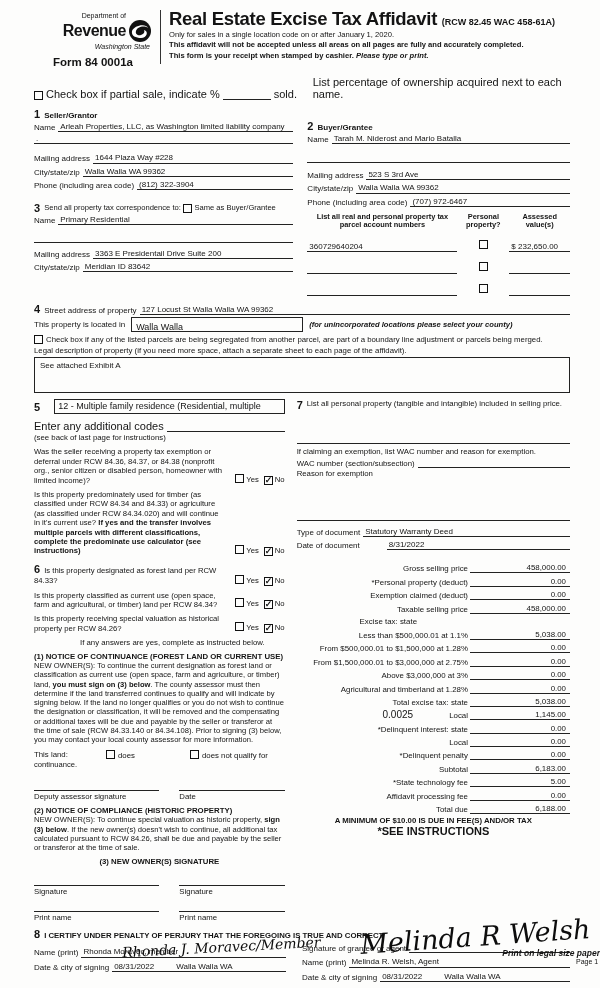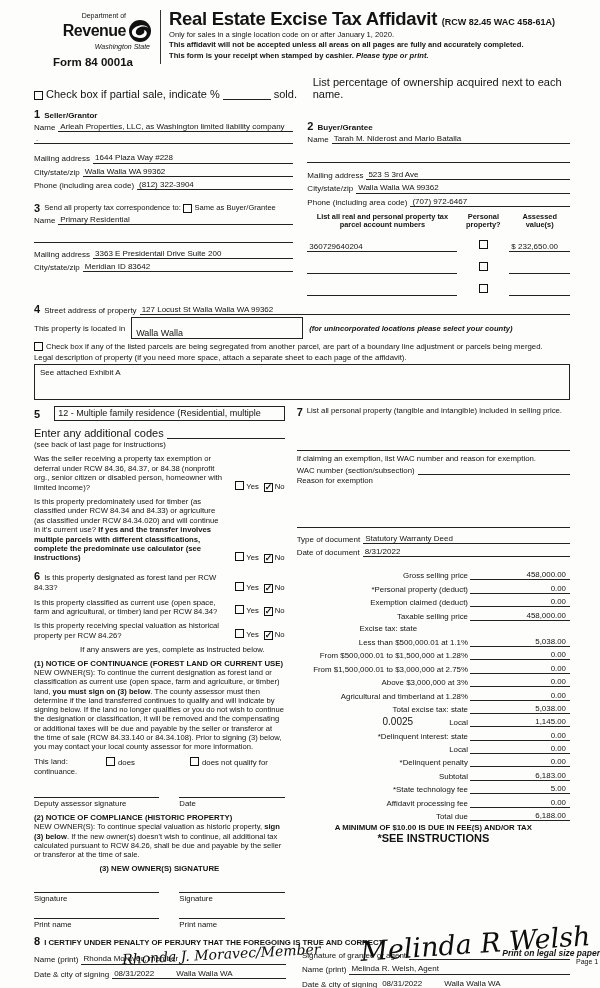--- a/index.html
+++ b/index.html
@@ -51,21 +51,21 @@
   .parcel-head { display:flex; font-size:7.4px; font-weight:bold; text-align:center; line-height:1.15; }
   .ph1 { width:150px; } .ph2 { width:52px; } .ph3 { flex:1; }
   .parcel-row { display:flex; align-items:flex-end; margin-top:4px; }
   .pr-num { width:150px; border-bottom:1px solid #222; font-size:8px; padding:0 2px; min-height:10px; }
   .pr-cb { width:52px; text-align:center; }
   .pr-val { flex:1; border-bottom:1px solid #222; font-size:8px; padding:0 2px; min-height:10px; }
 
   
   .section4 { margin-top:7px; }
   .located-row { display:flex; align-items:center; font-size:8px; margin-top:2px; }
-  .located-box { border:1.5px solid #222; width:172px; height:15px; font-size:9px; padding:10px 4px; margin:0 6px; }
+  .located-box { border:1.5px solid #222; width:172px; height:15px; font-size:9px; padding:4px 4px; margin:0 6px; }
   .county-note { font-size:7.6px; font-weight:bold; font-style:italic; }
   .seg-row { display:flex; align-items:center; font-size:7.8px; margin-top:3px; }
   .seg-row .cb { margin-right:3px; }
   .legal-label { font-size:7.8px; margin-top:2px; }
   .legal-box { border:1.2px solid #222; height:36px; font-size:8px; padding:3px 5px; margin-top:2px; }
 
   
   .cols57 { display:flex; margin-top:6px; }
   .c57-left { width:49%; padding-right:12px; }
   .c57-right { flex:1; }
@@ -360,21 +360,21 @@
       <div class="wacline">
           <span class="lbl">WAC number (section/subsection)</span>
           <span class="uf"></span>
         </div>
       <div class="note">Reason for exemption</div>
       <div class="hr" style="margin-top:42px;"></div>
       <div class="fl" style="margin-top:6px;">
           <span class="lbl">Type of document</span>
           <span class="uf"><span>Statutory Warranty Deed</span></span>
         </div>
-      <div class="fl" style="margin-top:3px;">
+      <div class="fl" style="margin-top:3px;gap:24px;">
           <span class="lbl">Date of document</span>
           <span class="uf"><span>8/31/2022</span></span>
         </div>
 
       <div style="margin-top:10px;">
         <div class="trow">
             <span class="tlabel">Gross selling price</span>
             <span class="tline"><span>458,000.00</span></span>
           </div>
         <div class="trow">

